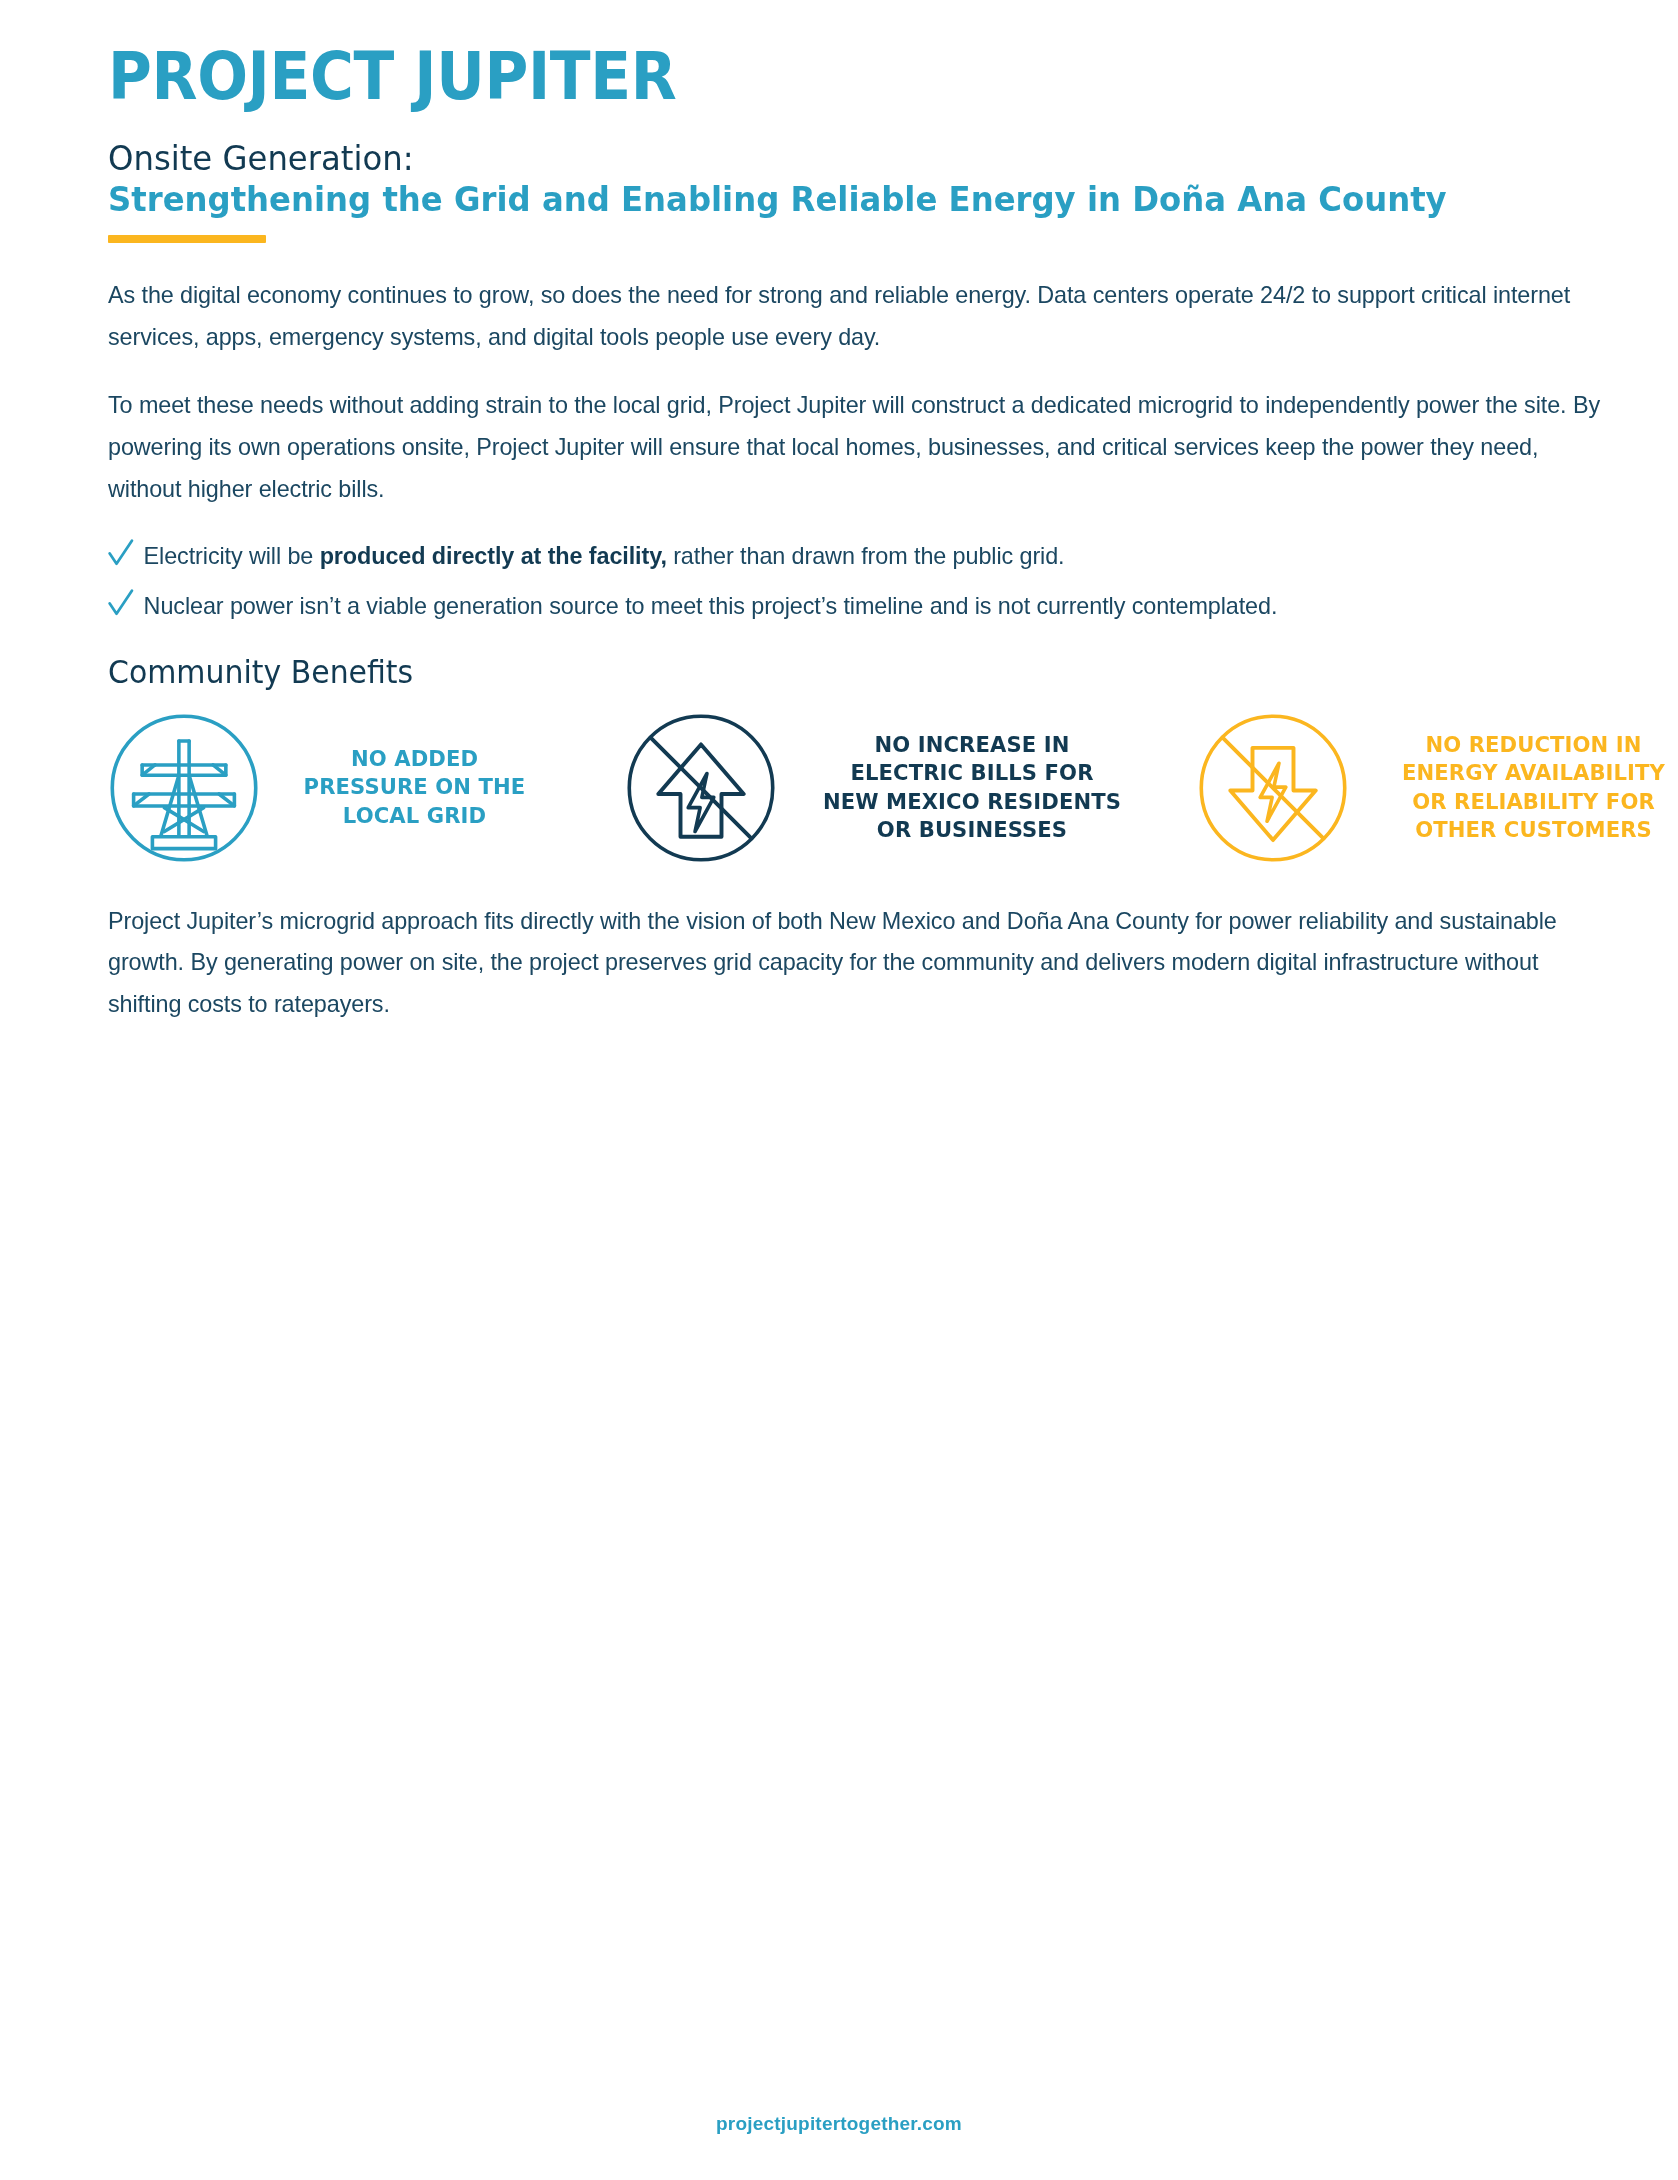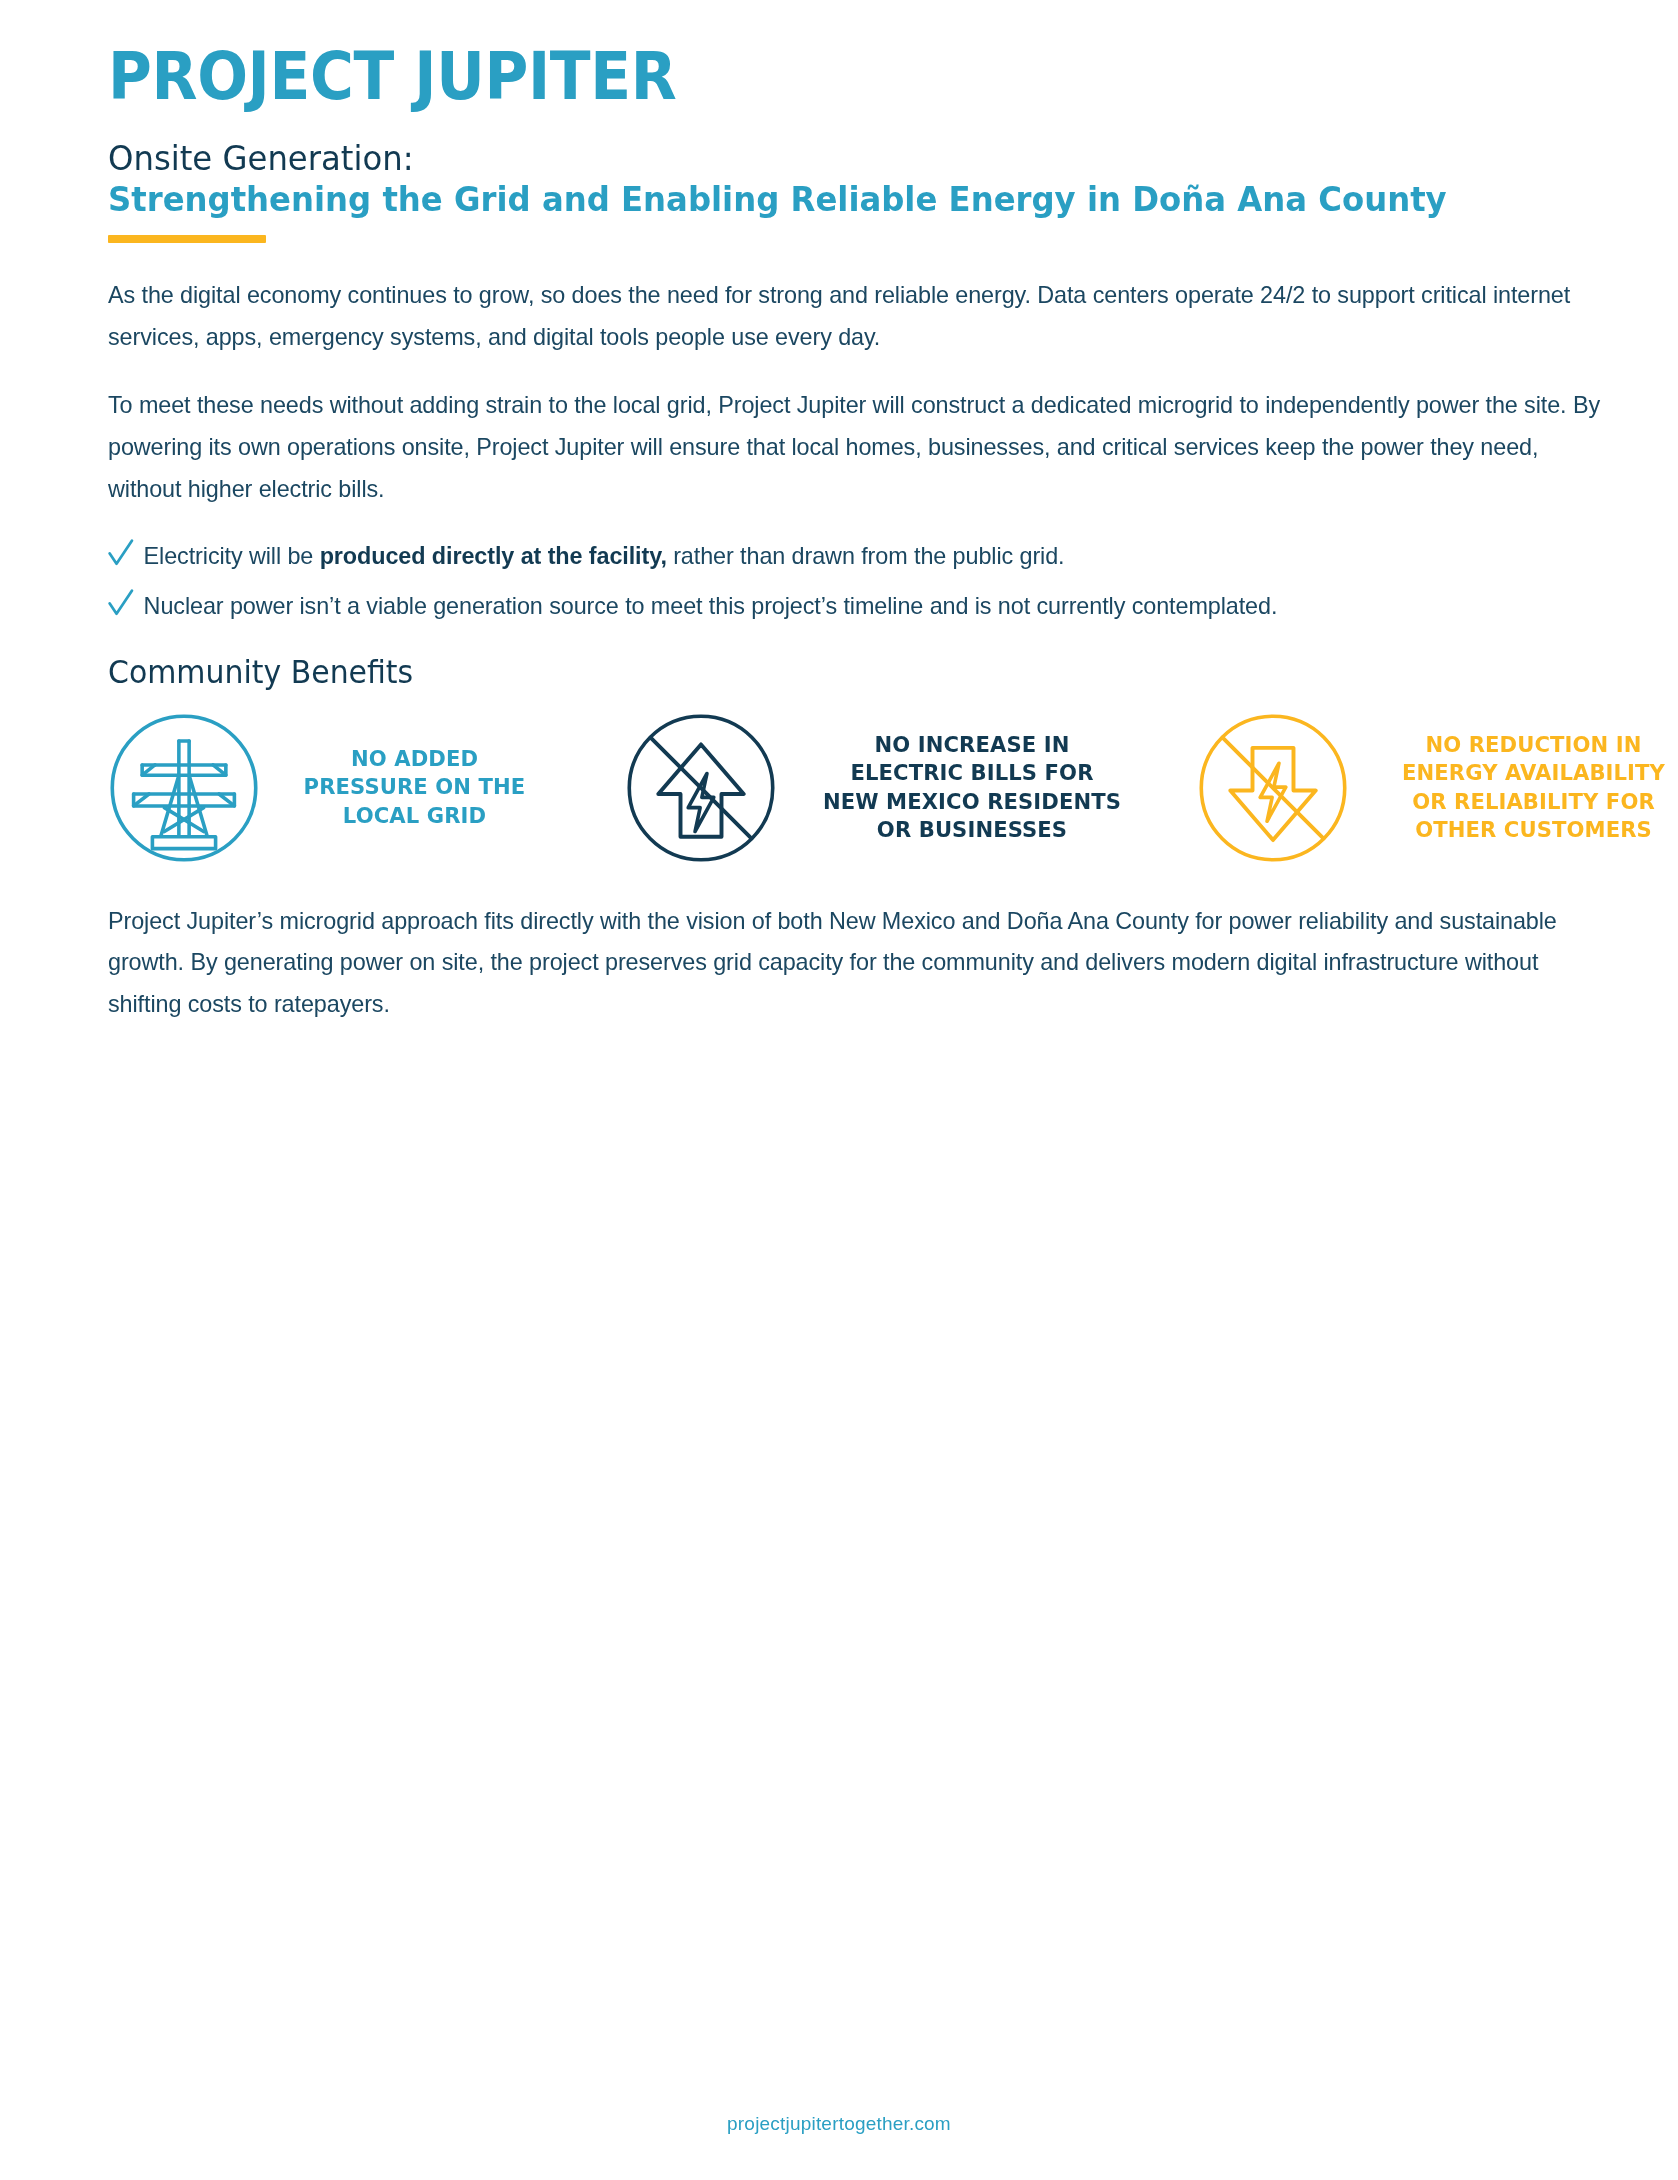--- a/index.html
+++ b/index.html
@@ -19,21 +19,22 @@
     position:relative;
     overflow:hidden;
   }
   .page{
     position:relative;
     width:1678px;
     height:2181px;
     padding:0;
   }
   .content{
-    padding:44px 72px 0 108px;
+    padding:44px 72px 0 72px;
+    margin-left:36px;
   }
 
   
   .doc-title{
     font-family:"DejaVu Sans", sans-serif;
     font-weight:700;
     font-size:65px;
     line-height:1.0;
     letter-spacing:-0.4px;
     color:var(--teal);
@@ -154,20 +155,21 @@
   .benefit.b3 .benefit-label{color:var(--gold);width:341px;}
   .benefit-label span{display:block;}
 
   
   .footer{
     position:absolute;
     left:0;
     right:0;
     bottom:46px;
     text-align:center;
+    font-weight:bold;
   }
   .footer-link{
     font-family:"Liberation Sans", sans-serif;
     font-size:19px;
     color:var(--teal);
     text-decoration:none;
     letter-spacing:0.2px;
   }
 </style>
 </head>

